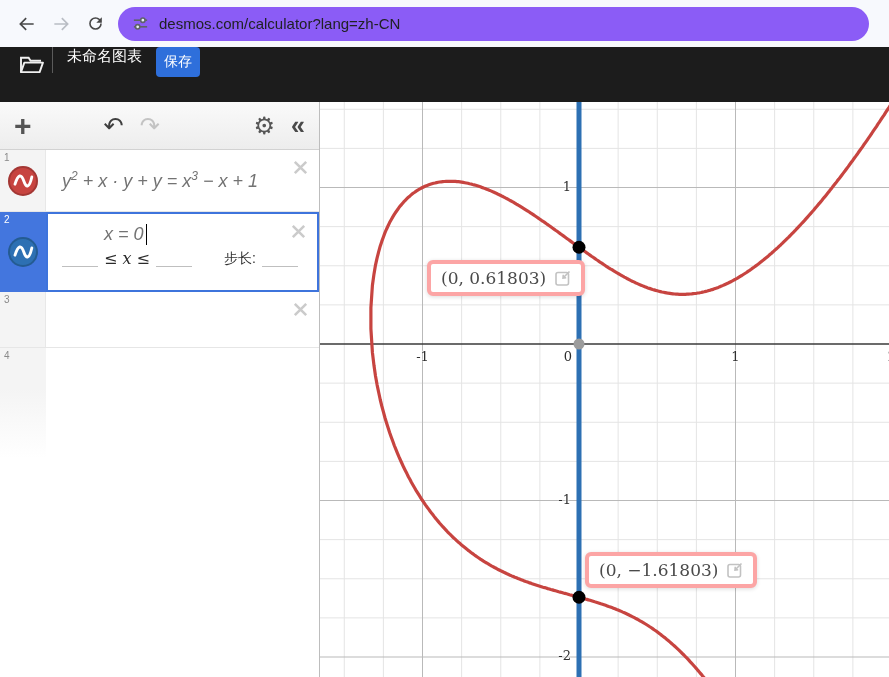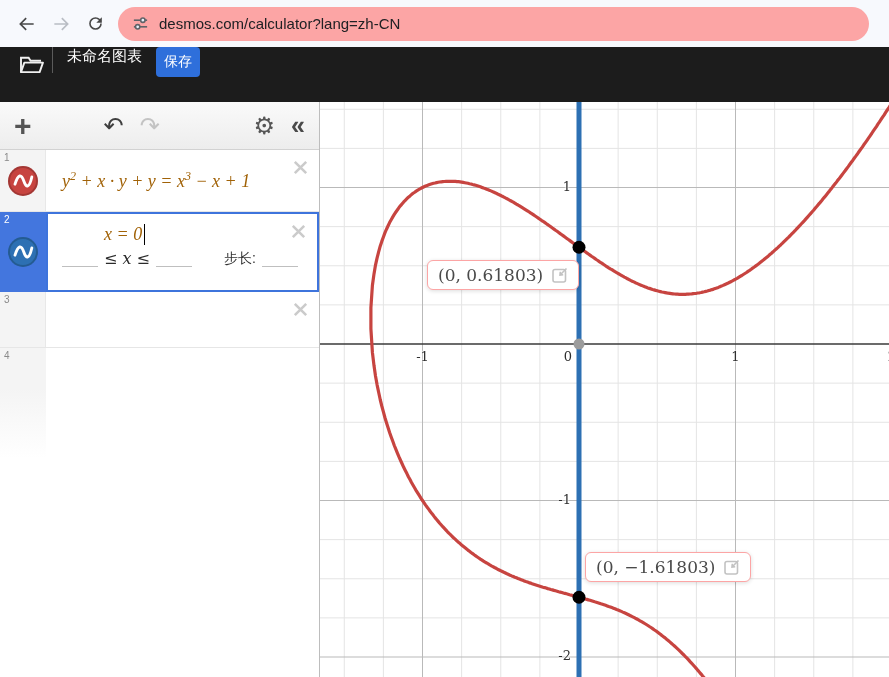--- a/index.html
+++ b/index.html
@@ -1,21 +1,21 @@
 <!DOCTYPE html>
 <html><head>
 <meta charset="utf-8">
 <style>
   * { margin:0; padding:0; box-sizing:border-box; }
   html,body { width:889px; height:677px; overflow:hidden; font-family:"Liberation Sans", sans-serif; background:#fff; }
 
   
   .browser-bar { height:47px; background:#f7f9fd; display:flex; align-items:center; padding:0 10px; }
   .nav-btn { width:34px; height:34px; display:flex; align-items:center; justify-content:center; border-radius:50%; cursor:pointer; flex:none; }
-  .omnibox { flex:1; height:34px; margin:0 10px 0 6px; background:#fca5a5; border-radius:17px; display:flex; align-items:center; padding:0 14px; gap:10px; }
+  .omnibox { flex:1; height:34px; margin:0 10px 0 6px; background:#8b5cf6; border-radius:17px; display:flex; align-items:center; padding:0 14px; gap:10px; }
   .url-text { font-size:15px; color:#202124; white-space:nowrap; }
 
   
   .desmos-header { height:55px; background:#1c1c1c; display:flex; align-items:flex-start; padding:0 12px; }
   .folder-btn { width:38px; height:34px; display:flex; align-items:center; justify-content:center; cursor:pointer; flex:none; }
   .hdr-divider { width:1px; height:26px; background:#5b5b5b; margin:0 10px 0 2px; }
   .graph-title { color:#fff; font-size:15px; margin:0 14px 0 4px; }
   .save-btn { background:#2e6fdb; color:#fff; border:none; border-radius:4px; height:30px; padding:0 8px; font-size:14px; cursor:pointer; font-family:inherit; }
 
   
@@ -32,21 +32,21 @@
   .rows { flex:1; position:relative; display:flex; flex-direction:column; }
   .row { display:flex; position:relative; border-bottom:1px solid #e6e6e6; }
   .gutter { width:46px; flex:none; background:#f4f4f4; border-right:1px solid #e8e8e8; position:relative; display:flex; align-items:center; justify-content:center; }
   .rownum { position:absolute; top:2px; left:4px; font-size:10px; color:#8a8a8a; }
   .icon-circle { width:30px; height:30px; border-radius:50%; display:flex; align-items:center; justify-content:center; box-shadow:inset 0 0 0 2px rgba(0,0,0,.18); cursor:pointer; }
   .content { flex:1; position:relative; background:#fff; }
   .close-x { position:absolute; top:8px; right:9px; cursor:pointer; }
 
   .row1 { height:62px; }
   .row1 .content { display:flex; align-items:center; padding-left:16px; }
-  .math { font-family:Liberation Serif, serif; font-style:italic; font-size:18px; color:#a16207; }
+  .math { font-family:Liberation Sans, sans-serif; font-style:italic; font-size:18px; color:#737373; }
   .math sup { font-size:12px; font-style:italic; }
 
   .row2 { height:80px; border-bottom:none; }
   .row2 .gutter { background:#4376de; border-right:none; }
   .row2 .rownum { color:#fff; }
   .row2 .content { border:2px solid #3e74dc; }
   .expr-line { padding:10px 14px 2px; display:flex; align-items:center;margin-left:42px; }
   .caret { display:inline-block; width:1px; height:21px; background:#000; margin-left:2px; animation:blink 1s steps(1) infinite; }
   @keyframes blink { 50% { opacity:0; } }
   .slider-line { display:flex; align-items:center; padding-left:8px; margin-top:2px; font-size:15px; color:#2b2b2b; }
@@ -57,21 +57,21 @@
   .row3 { height:56px; }
   .row4 { flex:1; border-bottom:none; }
   .row4 .gutter { background:linear-gradient(#f4f4f4 0px, #f4f4f4 40px, rgba(244,244,244,0) 110px); border-right:none; align-items:flex-start; }
 
   
   .graph-area { flex:1; position:relative; overflow:hidden; background:#fff; cursor:crosshair; }
   #gsvg { position:absolute; left:0; top:0; }
   #ticks { position:absolute; inset:0; pointer-events:none; }
   .tick { position:absolute; font-family:"DejaVu Serif", serif; font-size:13px; color:#2f2f2f;
           text-shadow:0 0 2px #fff, 0 0 2px #fff, 0 0 2px #fff; }
-  .pt-tooltip { position:absolute; background:#fff; border:1px solid #fca5a5; border-radius:6px;
+  .pt-tooltip { position:absolute; background:#fff; border:4px solid #fca5a5; border-radius:6px;
                 box-shadow:0 1px 4px rgba(0,0,0,.14); padding:4px 10px; display:flex; align-items:center; gap:9px;
                 font-family:"DejaVu Serif", serif; font-size:17px; color:#4a4a4a; cursor:grab; white-space:nowrap; }
   .t1 { left:107px; top:158px; }
   .t2 { left:265px; top:450px; }
 </style>
 </head>
 <body>
 
 <div class="browser-bar">
   <span class="nav-btn">

